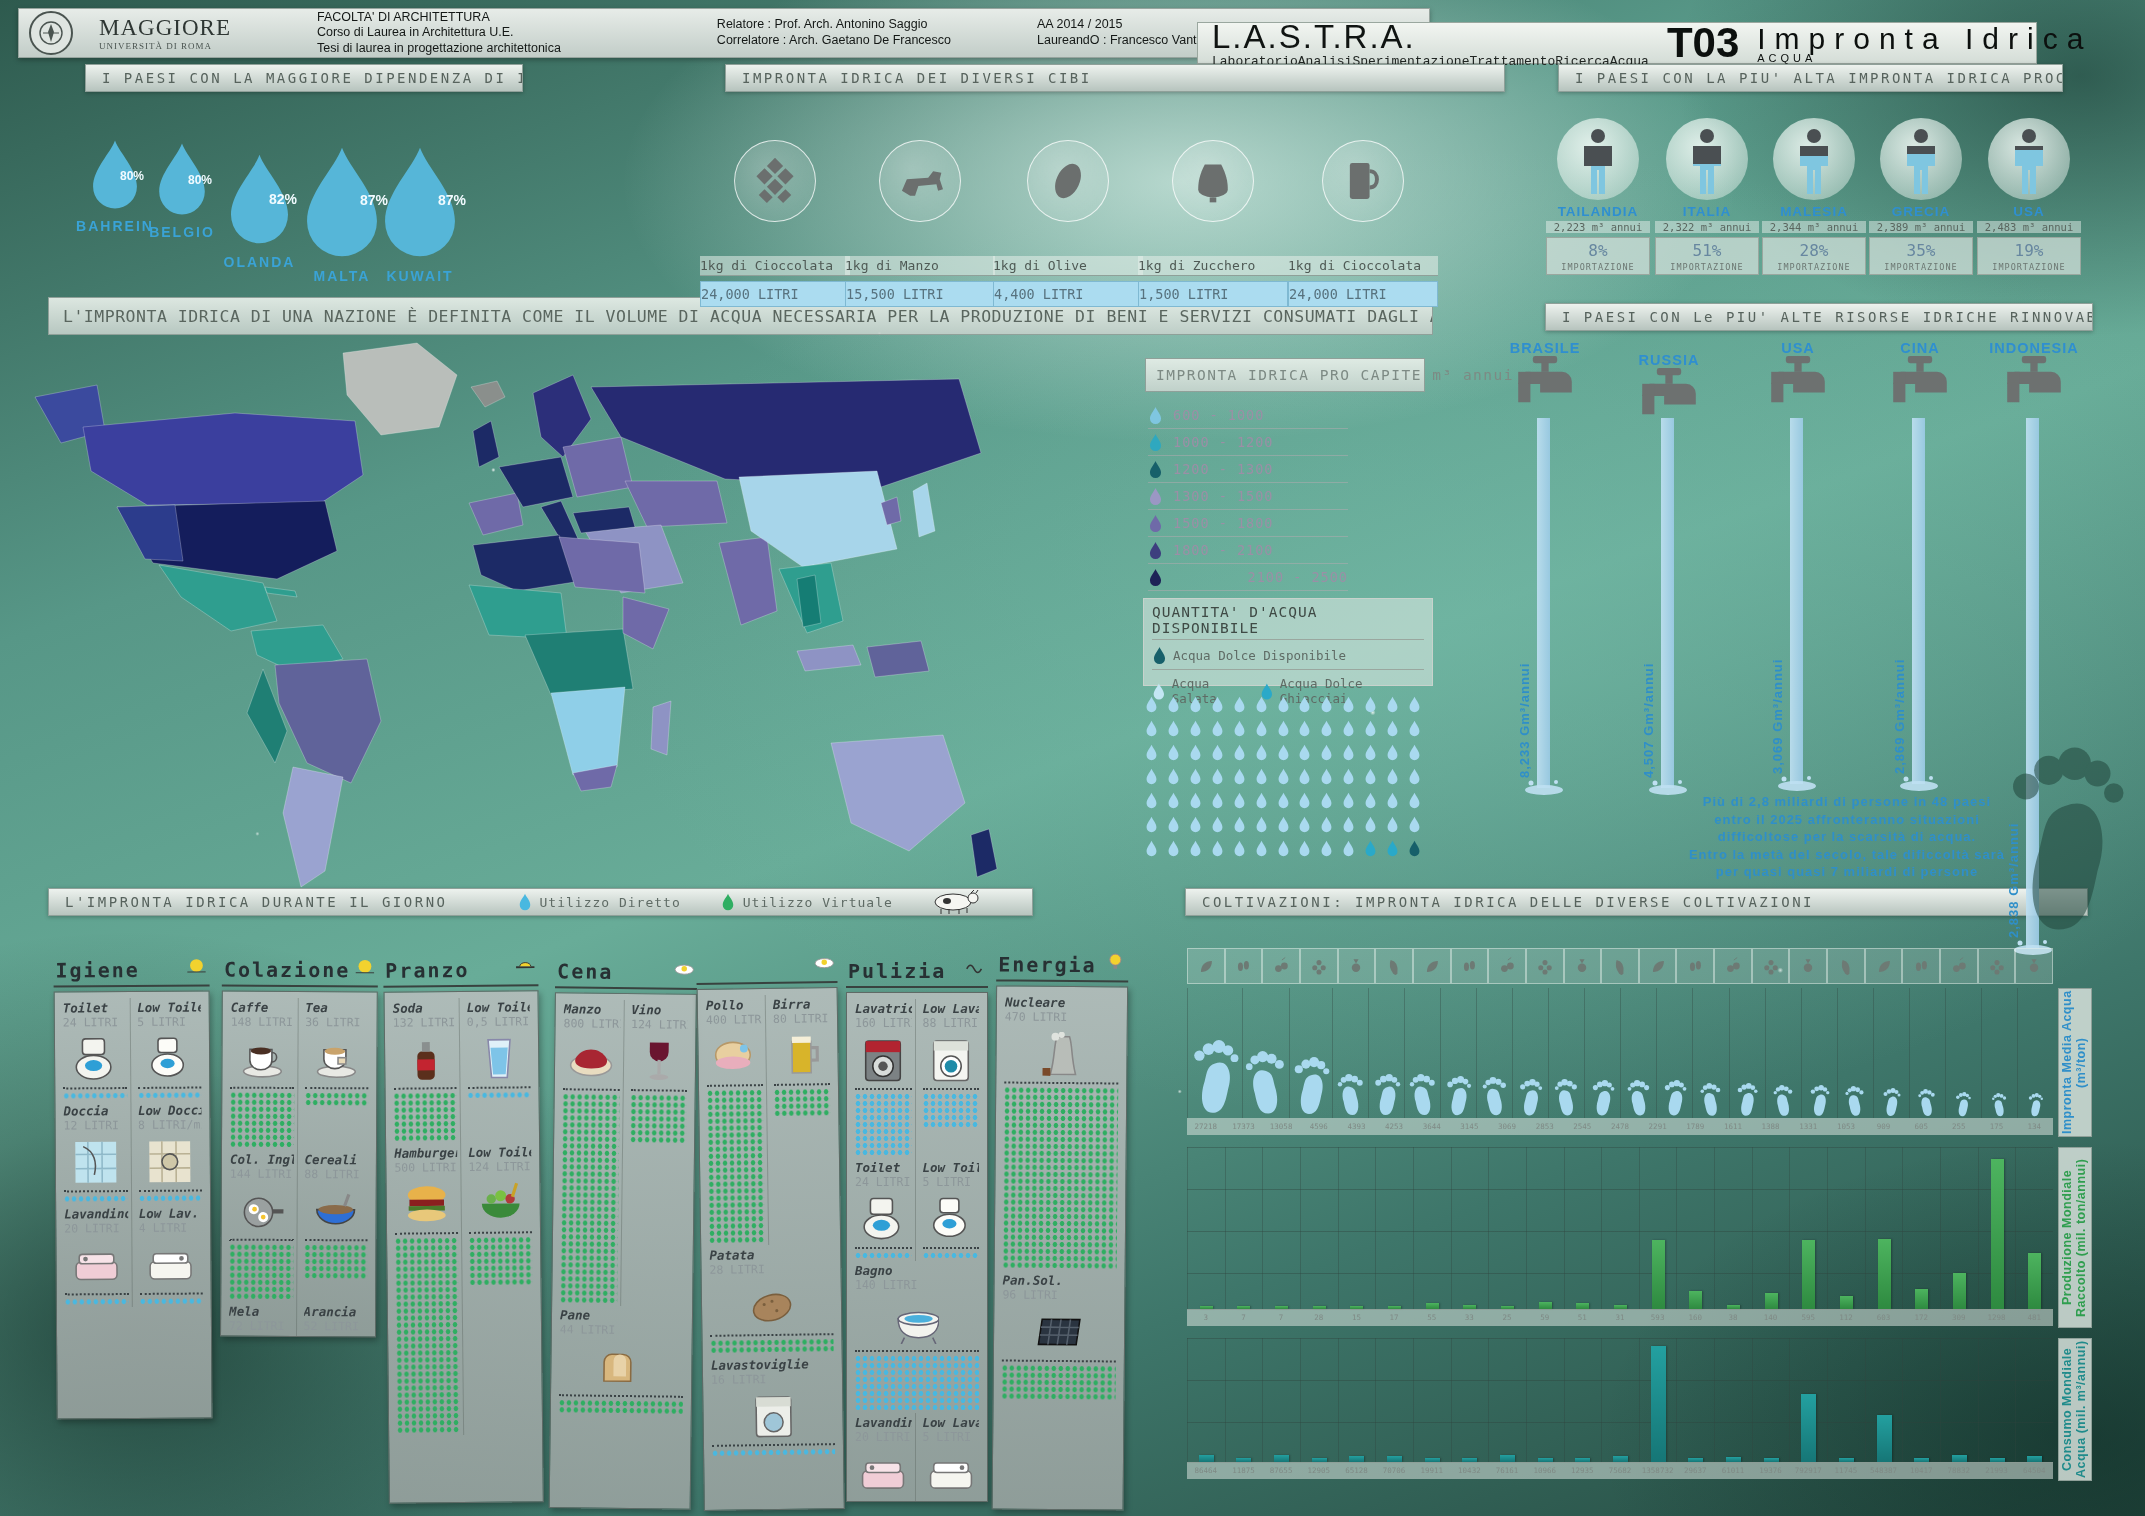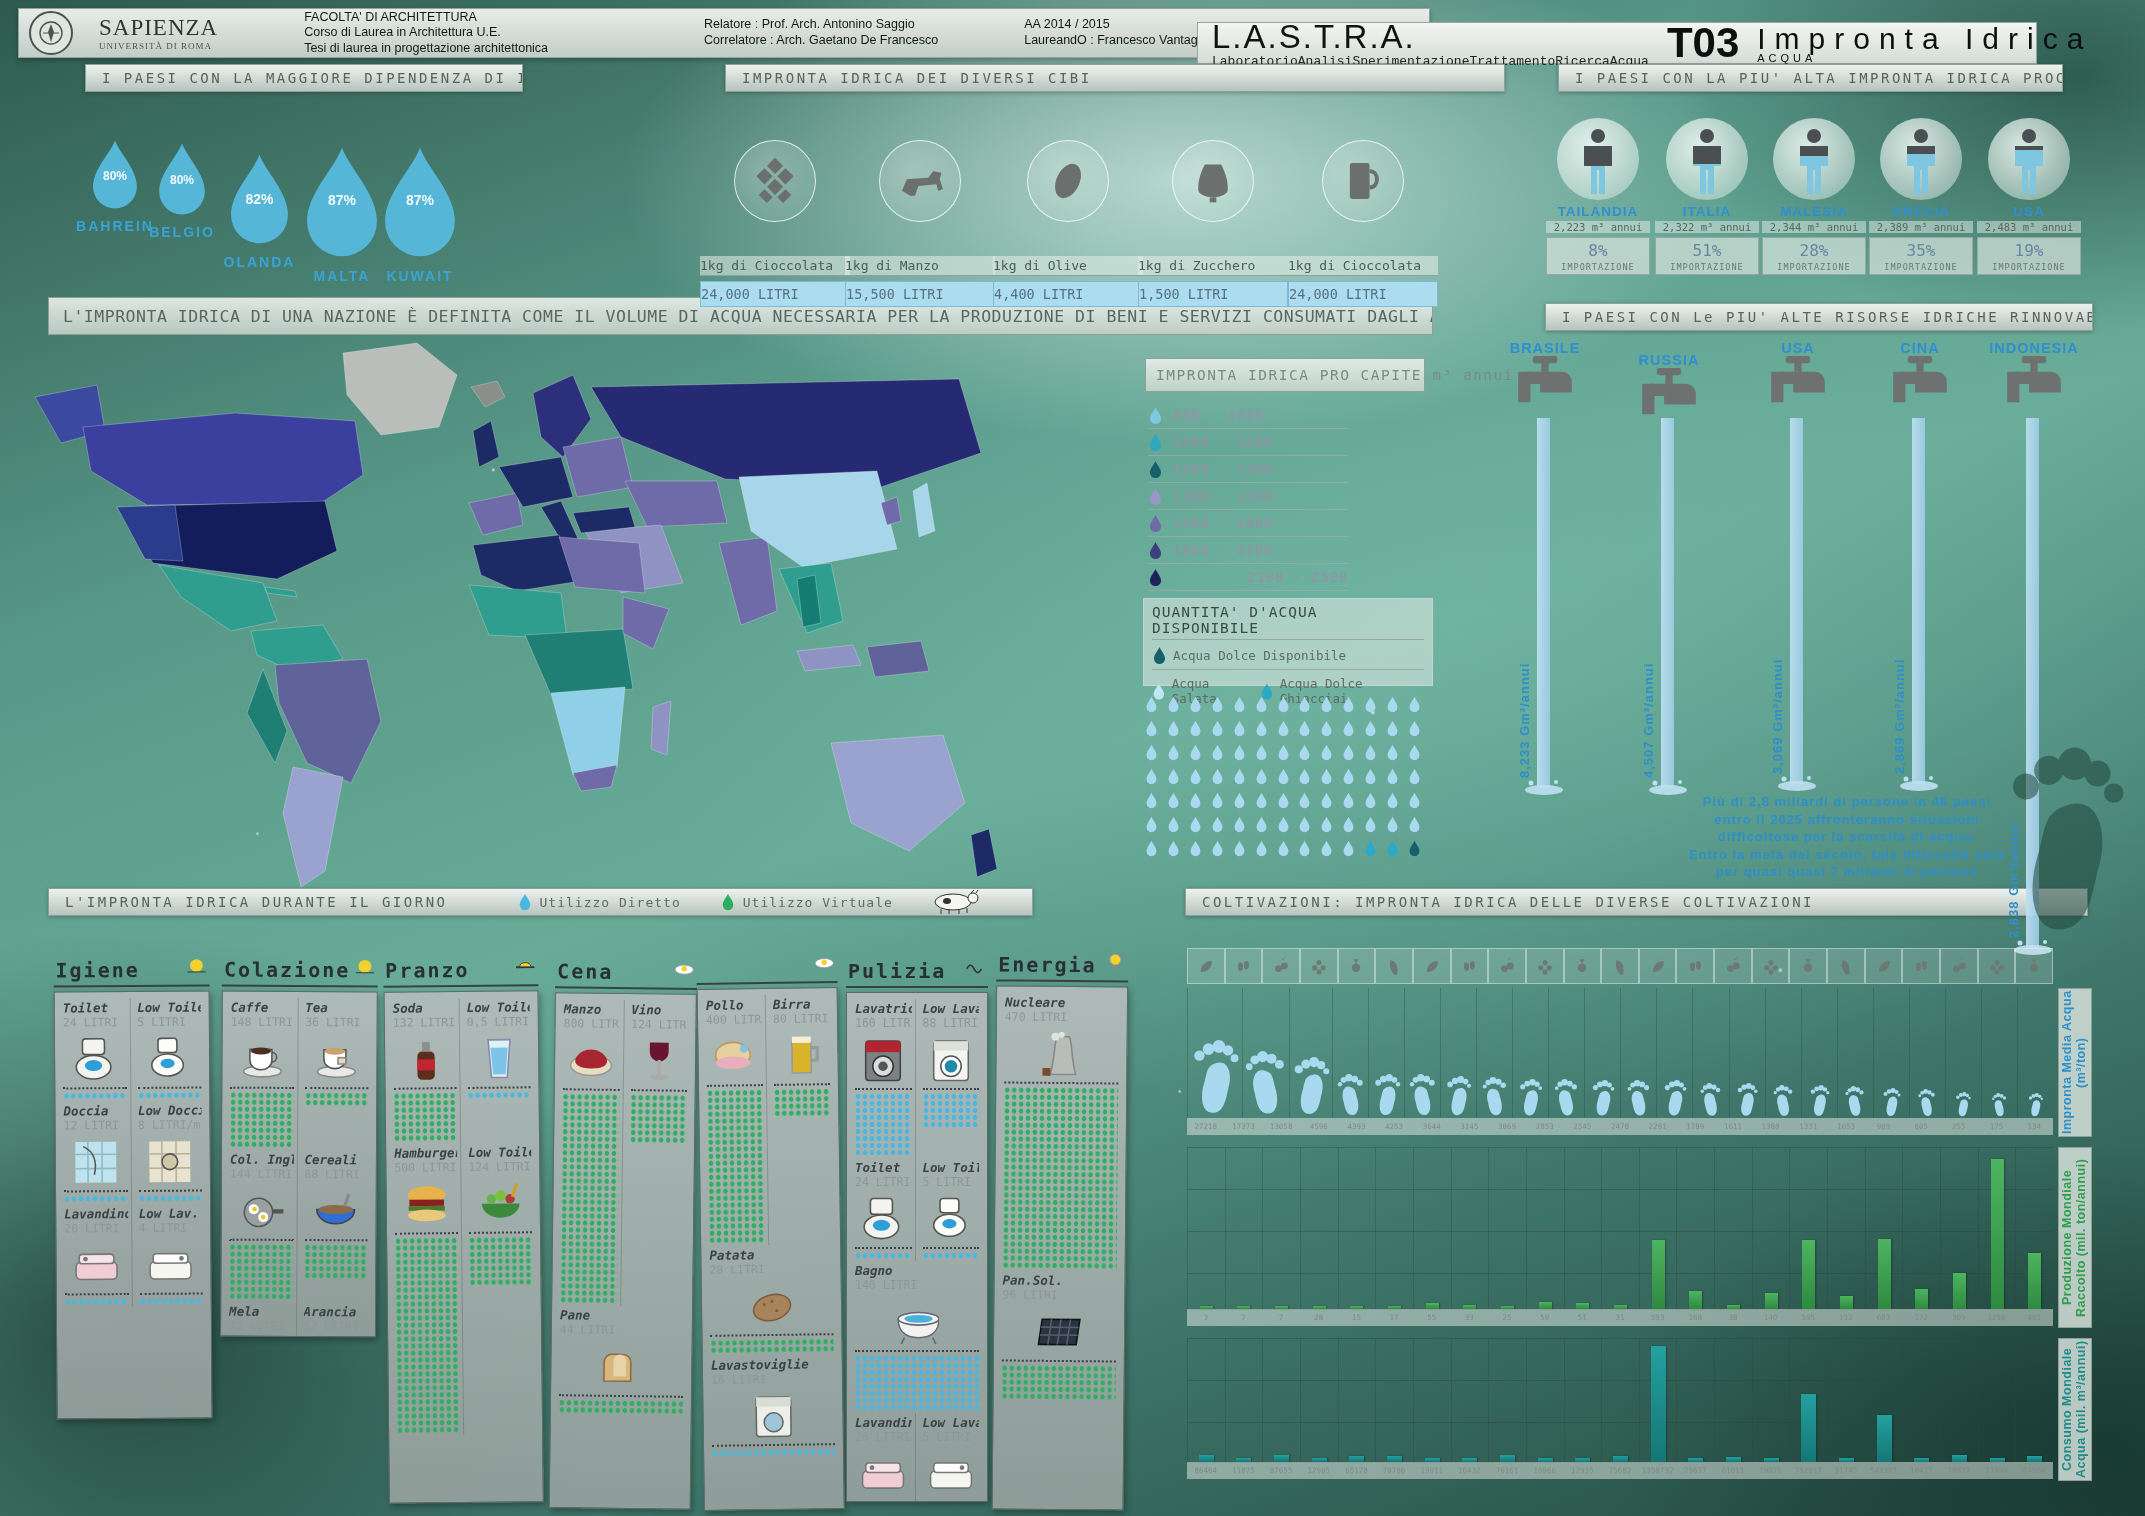--- a/index.html
+++ b/index.html
@@ -43,21 +43,21 @@
   .bar-title{position:absolute;background:linear-gradient(180deg,#edf2ee,#b7c4be);
     border:1px solid #8fa099;color:#57635d;font-size:14px;letter-spacing:2.5px;
     display:flex;align-items:center;padding:0 16px;box-sizing:border-box;height:28px;
     box-shadow:0 1px 4px rgba(0,0,0,.28);white-space:nowrap;overflow:hidden;}
   .statement{position:absolute;left:48px;top:297px;width:1385px;height:38px;
     background:linear-gradient(180deg,rgba(233,240,234,.92),rgba(196,208,202,.9));
     border:1px solid #8fa099;color:#5a665f;font-size:16.5px;letter-spacing:.5px;
     display:flex;align-items:center;padding:0 14px;box-sizing:border-box;white-space:nowrap;overflow:hidden;}
   
   .imp-drop{position:absolute;text-align:center;}
-  .imp-pct{position:absolute;width:100%;text-align:center;color:#f2fbff;
+  .imp-pct{position:absolute;width:100%;text-align:right;color:#f2fbff;
     font-family:"Liberation Sans",sans-serif;font-weight:bold;}
   .imp-country{position:absolute;width:140px;left:50%;transform:translateX(-50%);
     text-align:center;color:#3aa3d6;font-family:"Liberation Sans",sans-serif;
     font-weight:bold;font-size:14px;letter-spacing:2px;}
   
   .food-item{position:absolute;width:150px;text-align:left;}
   .food-circ{width:80px;height:80px;border-radius:50%;border:1px solid rgba(255,255,255,.75);
     margin:0 auto;display:flex;align-items:center;justify-content:center;
     background:radial-gradient(circle at 40% 35%, rgba(255,255,255,.25), rgba(255,255,255,.04));}
   .food-label{margin-top:34px;color:#4f5a55;font-size:13px;background:rgba(230,238,234,.55);
@@ -139,21 +139,21 @@
 
   <div class="hdr-strip">
     <div class="logo-circle">
       <svg width="26" height="26" viewBox="0 0 26 26">
         <circle cx="13" cy="13" r="11" fill="none" stroke="#4a5450" stroke-width="1.4"></circle>
         <path d="M13 4 L16 12 L13 22 L10 12 Z" fill="#4a5450"></path>
         <path d="M5 13 h16" stroke="#4a5450" stroke-width="1"></path>
       </svg>
     </div>
     <div>
-      <div class="uni-name">SAPIENZA</div>
+      <div class="uni-name">MAGGIORE</div>
       <div class="uni-sub">UNIVERSITÀ DI ROMA</div>
     </div>
     <div class="hdr-col" style="margin-left:60px;">
       <div>FACOLTA' DI ARCHITETTURA</div>
       <div>Corso di Laurea in Architettura U.E.</div>
       <div>Tesi di laurea in progettazione architettonica</div>
     </div>
     <div class="hdr-col" style="margin-left:130px;">
       <div>Relatore : Prof. Arch. Antonino Saggio</div>
       <div>Correlatore :  Arch. Gaetano De Francesco</div>

